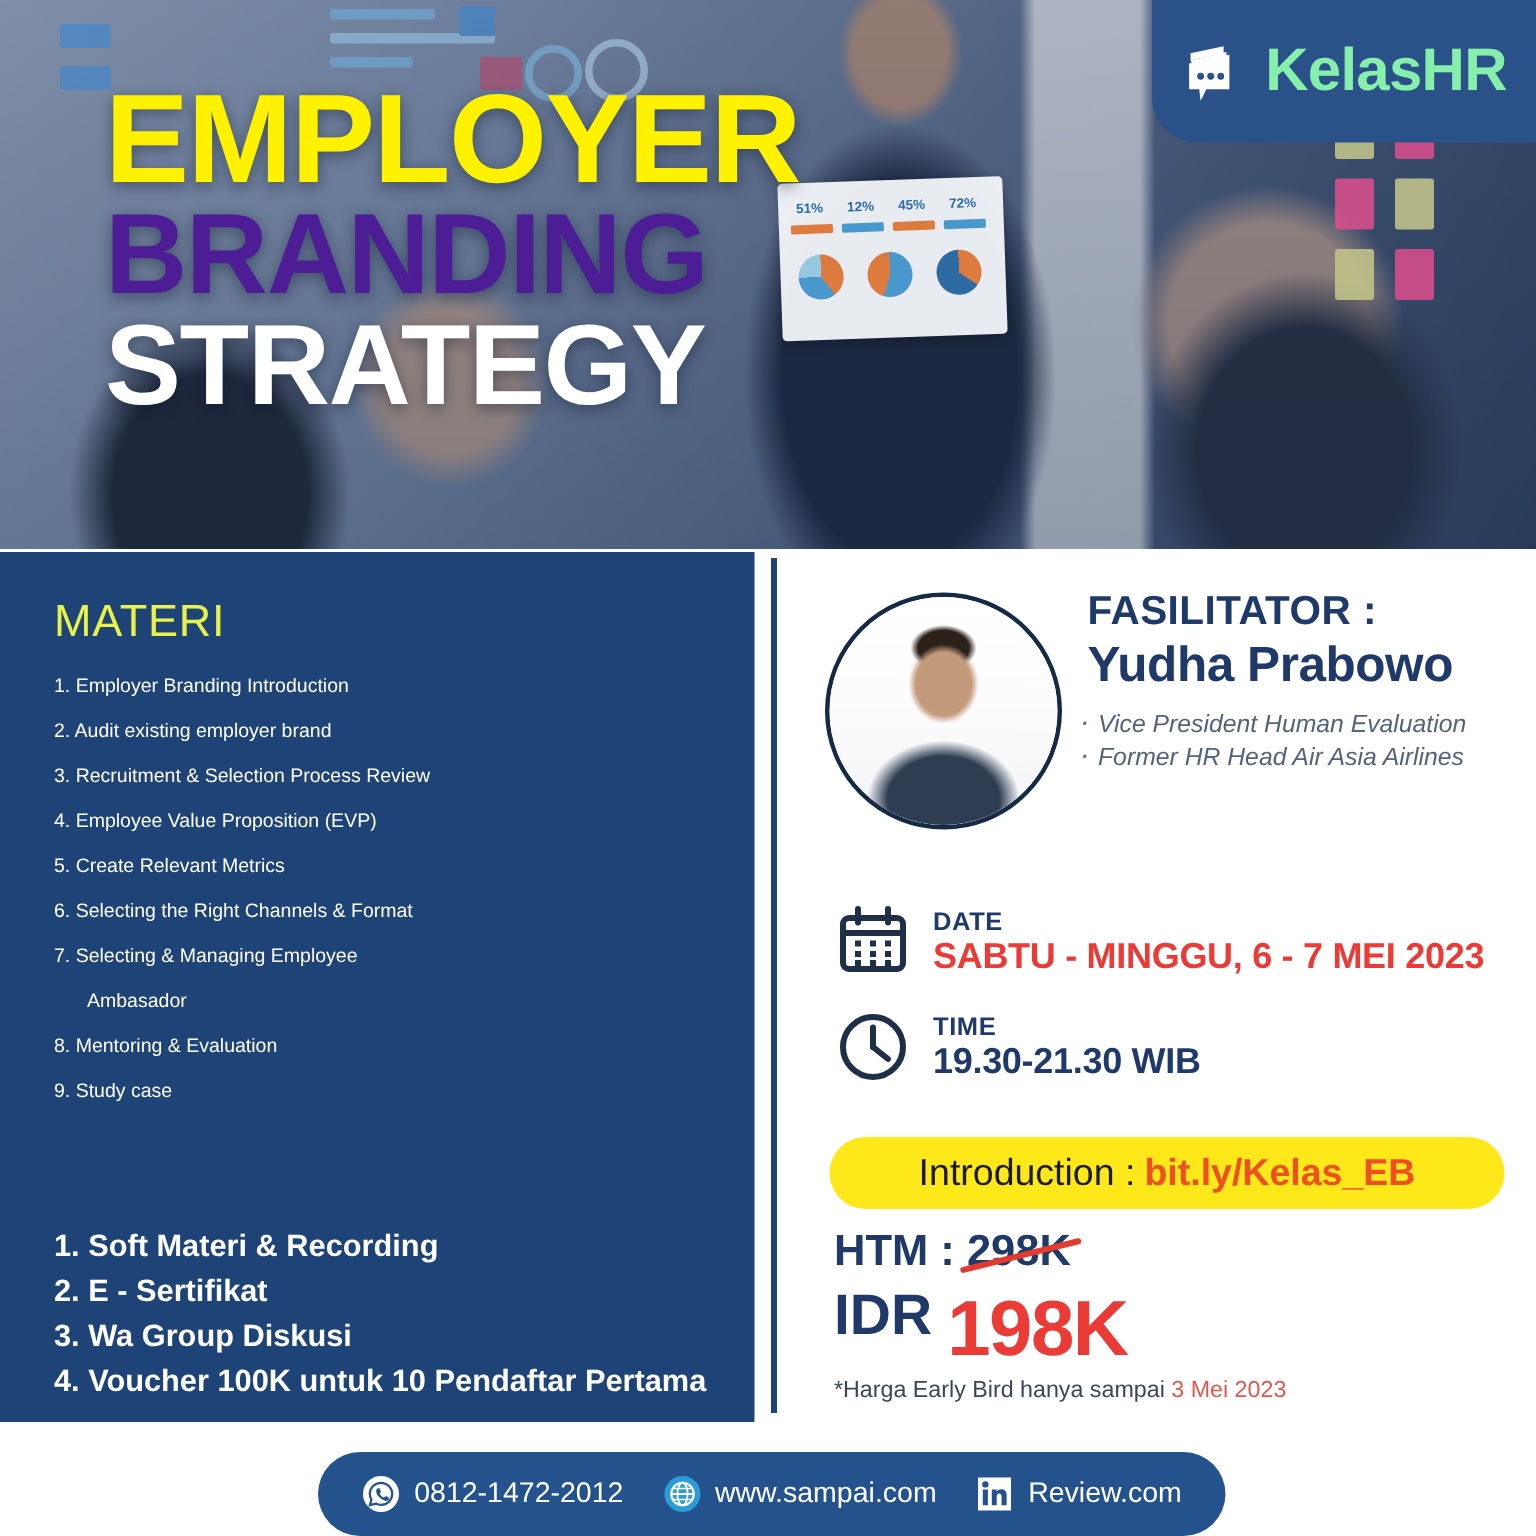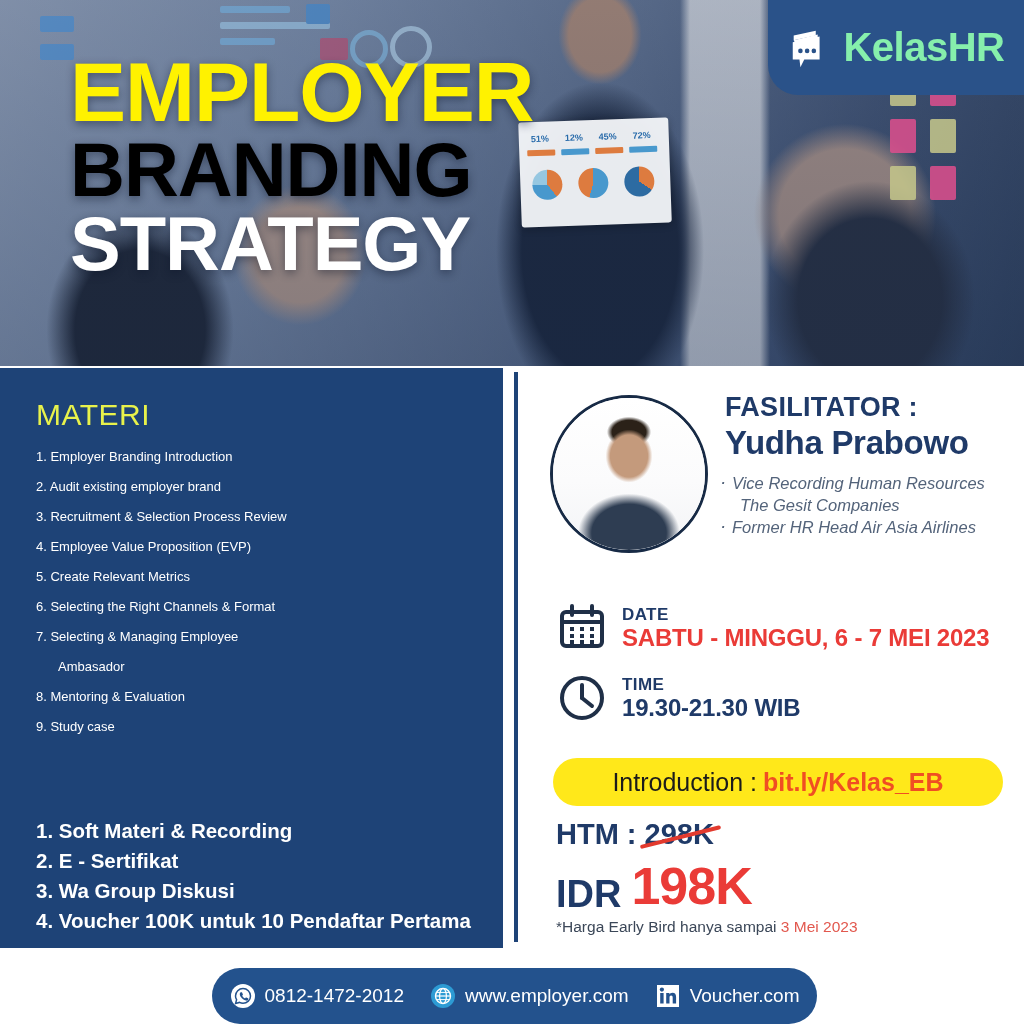--- a/index.html
+++ b/index.html
@@ -37,21 +37,21 @@
   .chartcard{position:absolute;left:520px;top:120px;width:150px;height:105px;background:#f4f6f9;
              border-radius:3px;box-shadow:0 2px 8px rgba(0,0,0,.25);transform:rotate(-2deg);opacity:.95;}
   .chartcard .pct{position:absolute;top:12px;font-size:9px;font-weight:bold;color:#2a6fb0;}
   .chartcard .bar{position:absolute;height:6px;border-radius:1px;}
   .chartcard .pie{position:absolute;width:30px;height:30px;border-radius:50%;}
   .boardbits{position:absolute;left:20px;top:0;width:420px;height:160px;opacity:.5;}
   .boardbits i{position:absolute;display:block;border-radius:2px;}
   .hero-title{position:absolute;left:70px;top:54px;z-index:6;line-height:.92;}
   .hero-title div{font-weight:bold;letter-spacing:-1px;}
   .t1{font-size:84px;color:#FFF200;text-shadow:0 3px 10px rgba(10,20,40,.45);}
-  .t2{font-size:76px;color:#000000;text-shadow:0 3px 10px rgba(10,20,40,.45);margin-top:4px;}
+  .t2{font-size:76px;color:#4c1d95;text-shadow:0 3px 10px rgba(10,20,40,.45);margin-top:4px;}
   .t3{font-size:76px;color:#ffffff;text-shadow:0 3px 10px rgba(10,20,40,.45);margin-top:4px;}
 
   
   .logo-badge{position:absolute;right:0;top:0;width:256px;height:95px;background:#2a5289;
               border-bottom-left-radius:30px;z-index:8;display:flex;align-items:center;
               justify-content:center;gap:10px;}
   .logo-mark{width:46px;height:46px;position:relative;}
   .logo-text{color:#86efac;font-size:40px;font-weight:600;letter-spacing:-.5px;}
 
   
@@ -101,21 +101,21 @@
   .reg-pill{position:absolute;left:33px;top:390px;width:450px;height:48px;background:#FFE81A;
             border-radius:26px;display:flex;align-items:center;justify-content:center;gap:6px;}
   .reg-label{color:#1b1b1b;font-size:25px;}
   .reg-link{color:#F04E23;font-size:25px;font-weight:bold;}
 
   
   .htm{position:absolute;left:36px;top:450px;color:#1f3a68;font-size:29px;font-weight:bold;}
   .htm .old{position:relative;display:inline-block;}
   .htm .old:after{content:"";position:absolute;left:-6px;right:-8px;top:50%;height:4px;background:#E23A2E;
                   transform:rotate(-14deg);border-radius:2px;}
-  .idr{position:absolute;left:36px;top:488px;display:flex;align-items:flex-end;gap:10px;}
+  .idr{position:absolute;left:36px;top:488px;display:flex;align-items:flex-start;gap:10px;}
   .idr .cur{color:#1f3a68;font-size:38px;font-weight:bold;}
   .idr .amt{color:#EA3B37;font-size:52px;font-weight:bold;letter-spacing:-1px;}
   .note{position:absolute;left:36px;top:550px;color:#3b4758;font-size:15.5px;}
   .note .hl{color:#E2584E;}
 
   
   .footer{position:absolute;left:212px;top:968px;width:605px;height:56px;background:#23528d;
           border-radius:28px;display:flex;align-items:center;justify-content:center;gap:26px;}
   .f-item{display:flex;align-items:center;gap:9px;color:#ffffff;font-size:19px;}
   .ic{width:26px;height:26px;flex:0 0 26px;position:relative;}
@@ -210,22 +210,21 @@
   <div class="v-divider"></div>
 
   <div class="right-panel">
 
     <div class="fac-photo">
       <div class="pimg"></div>
     </div>
     <div class="fac-title">FASILITATOR :</div>
     <div class="fac-name">Yudha Prabowo</div>
     <div class="fac-bullets">
-      <div class="b">Vice Recording Human Resources</div>
-      <div class="sub">The Gesit Companies</div>
+      <div class="b">Vice President Human Evaluation</div>
       <div class="b">Former HR Head Air Asia Airlines</div>
     </div>
 
     <div class="info-row row-date">
       <span class="icon-box">
         <svg viewBox="0 0 52 52" width="52" height="52">
           <rect x="6" y="10" width="40" height="34" rx="4" fill="none" stroke="#1f2f47" stroke-width="4"></rect>
           <line x1="6" y1="20" x2="46" y2="20" stroke="#1f2f47" stroke-width="4"></line>
           <line x1="16" y1="4" x2="16" y2="13" stroke="#1f2f47" stroke-width="4" stroke-linecap="round"></line>
           <line x1="36" y1="4" x2="36" y2="13" stroke="#1f2f47" stroke-width="4" stroke-linecap="round"></line>
@@ -297,29 +296,29 @@
       <span class="ic">
         <svg viewBox="0 0 26 26" width="26" height="26">
           <circle cx="13" cy="13" r="12" fill="#2d9bd4"></circle>
           <circle cx="13" cy="13" r="7.5" fill="none" stroke="#ffffff" stroke-width="1.4"></circle>
           <ellipse cx="13" cy="13" rx="3.4" ry="7.5" fill="none" stroke="#ffffff" stroke-width="1.2"></ellipse>
           <line x1="5.5" y1="13" x2="20.5" y2="13" stroke="#ffffff" stroke-width="1.2"></line>
           <line x1="6.6" y1="9.4" x2="19.4" y2="9.4" stroke="#ffffff" stroke-width="1"></line>
           <line x1="6.6" y1="16.6" x2="19.4" y2="16.6" stroke="#ffffff" stroke-width="1"></line>
         </svg>
       </span>
-      <span>www.employer.com</span>
+      <span>www.sampai.com</span>
     </div>
 
     <div class="f-item">
       <span class="ic">
         <svg viewBox="0 0 26 26" width="26" height="26">
           <rect x="2" y="2" width="22" height="22" fill="#ffffff"></rect>
           <rect x="5.2" y="10" width="3.4" height="10.5" fill="#23528d"></rect>
           <circle cx="6.9" cy="6.6" r="2.1" fill="#23528d"></circle>
           <path d="M11.2 10h3.2v1.5c.5-.9 1.6-1.7 3.1-1.7 2.5 0 3.6 1.5 3.6 4.3v6.4h-3.4v-5.7c0-1.4-.5-2.2-1.6-2.2-1.1 0-1.6.7-1.6 2.2v5.7h-3.3z" fill="#23528d"></path>
         </svg>
       </span>
-      <span>Voucher.com</span>
+      <span>Review.com</span>
     </div>
   </div>
 
 </div>
 
 </body></html>

